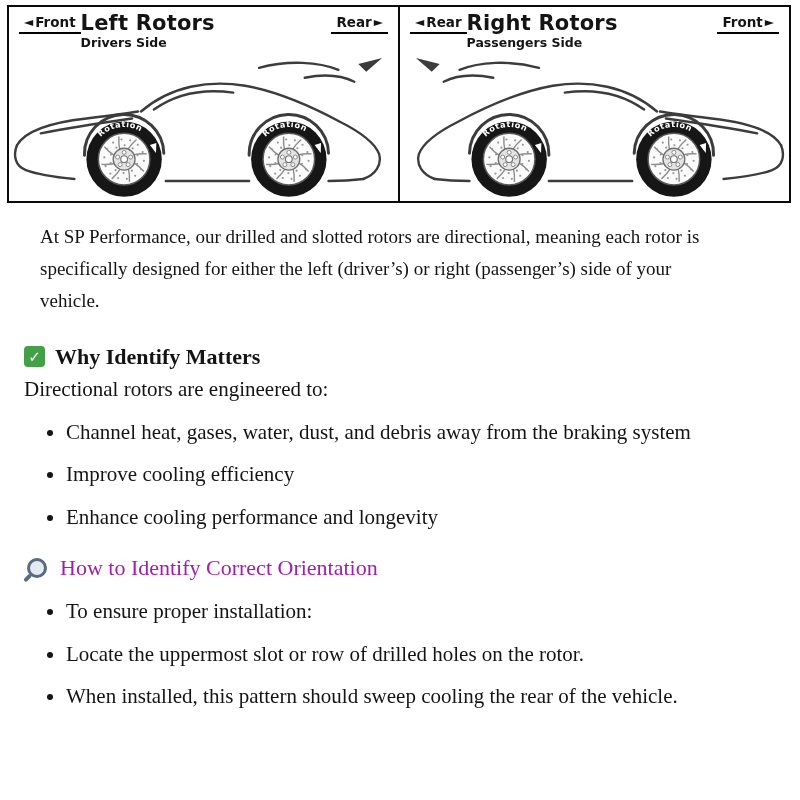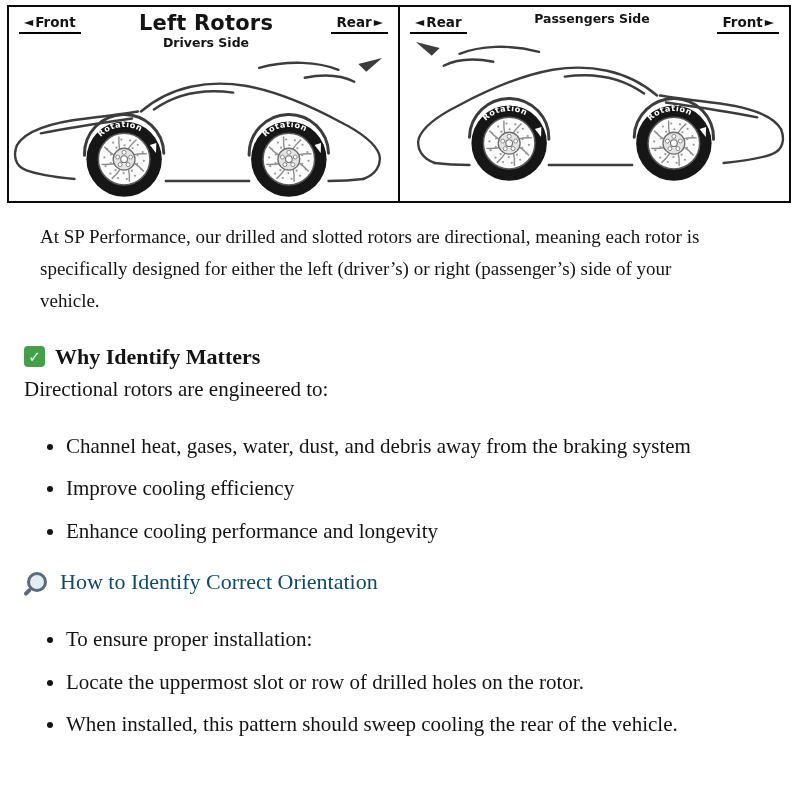--- a/index.html
+++ b/index.html
@@ -30,21 +30,21 @@
     font-size: 13.5px;
     border-bottom: 2px solid #000;
     display: inline-flex;
     align-items: center;
     gap: 2px;
     padding: 0 5px 1px;
     height: 18px;
     white-space: nowrap;
   }
   .arr { font-size: 12px; line-height: 1; }
-  .titles { flex: 1; text-align: center; margin-top: -2px; }
+  .titles { flex: 1; margin-top: -2px; }
   .panel-title { font-size: 21px; font-weight: bold; letter-spacing: .2px; }
   .panel-sub { font-size: 12.5px; font-weight: bold; margin-top: 0px; }
   .car-svg { display: block; width: 100%; height: auto; }
 
   
   article { padding: 2px 24px 24px; }
   .intro {
     font-size: 19px;
     line-height: 1.7;
     margin: 14px 16px 0;
@@ -66,35 +66,35 @@
     font-size: 15px;
     font-weight: bold;
     display: inline-flex;
     align-items: center;
     justify-content: center;
     font-family: "DejaVu Sans", sans-serif;
     flex: 0 0 auto;
   }
   .lead { font-size: 21px; margin: 7px 0 0; }
   ul.bullets {
-    margin: 28px 0 0;
+    margin: 14px 0 0;
     padding-left: 42px;
     font-size: 21px;
     line-height: 1.55;
     max-width: 640px;
   }
   ul.bullets li { margin: 0 0 10px; }
   .h-orient {
     font-size: 22px;
     font-weight: normal;
     margin: 22px 0 0;
     display: flex;
     align-items: center;
     gap: 13px;
-    color: #0c4a6e;
+    color: #a21caf;
   }
   .mag-icon {
     position: relative;
     width: 14px; height: 14px;
     border: 3px solid #5a6b7d;
     border-radius: 50%;
     background: #e3ebf3;
     display: inline-block;
     margin-left: 3px;
     flex: 0 0 auto;
@@ -237,20 +237,21 @@
     </svg>
   </section>
 
   <section class="panel">
     <div class="panel-header">
       <span class="dir">
         <span class="arr">◄</span>
         <span>Rear</span>
       </span>
       <span class="titles">
+        <div class="panel-title">Right Rotors</div>
         <div class="panel-sub">Passengers Side</div>
       </span>
       <span class="dir">
         <span>Front</span>
         <span class="arr">►</span>
       </span>
     </div>
     <svg class="car-svg" viewBox="0 0 392 152">
       <g transform="translate(392 0) scale(-1 1)" stroke="#3c3c3c" stroke-width="2.4" fill="none" stroke-linecap="round">
         <path d="M 8,96 C 16,82 42,73 78,69 C 102,66 118,64 130,62"></path>

